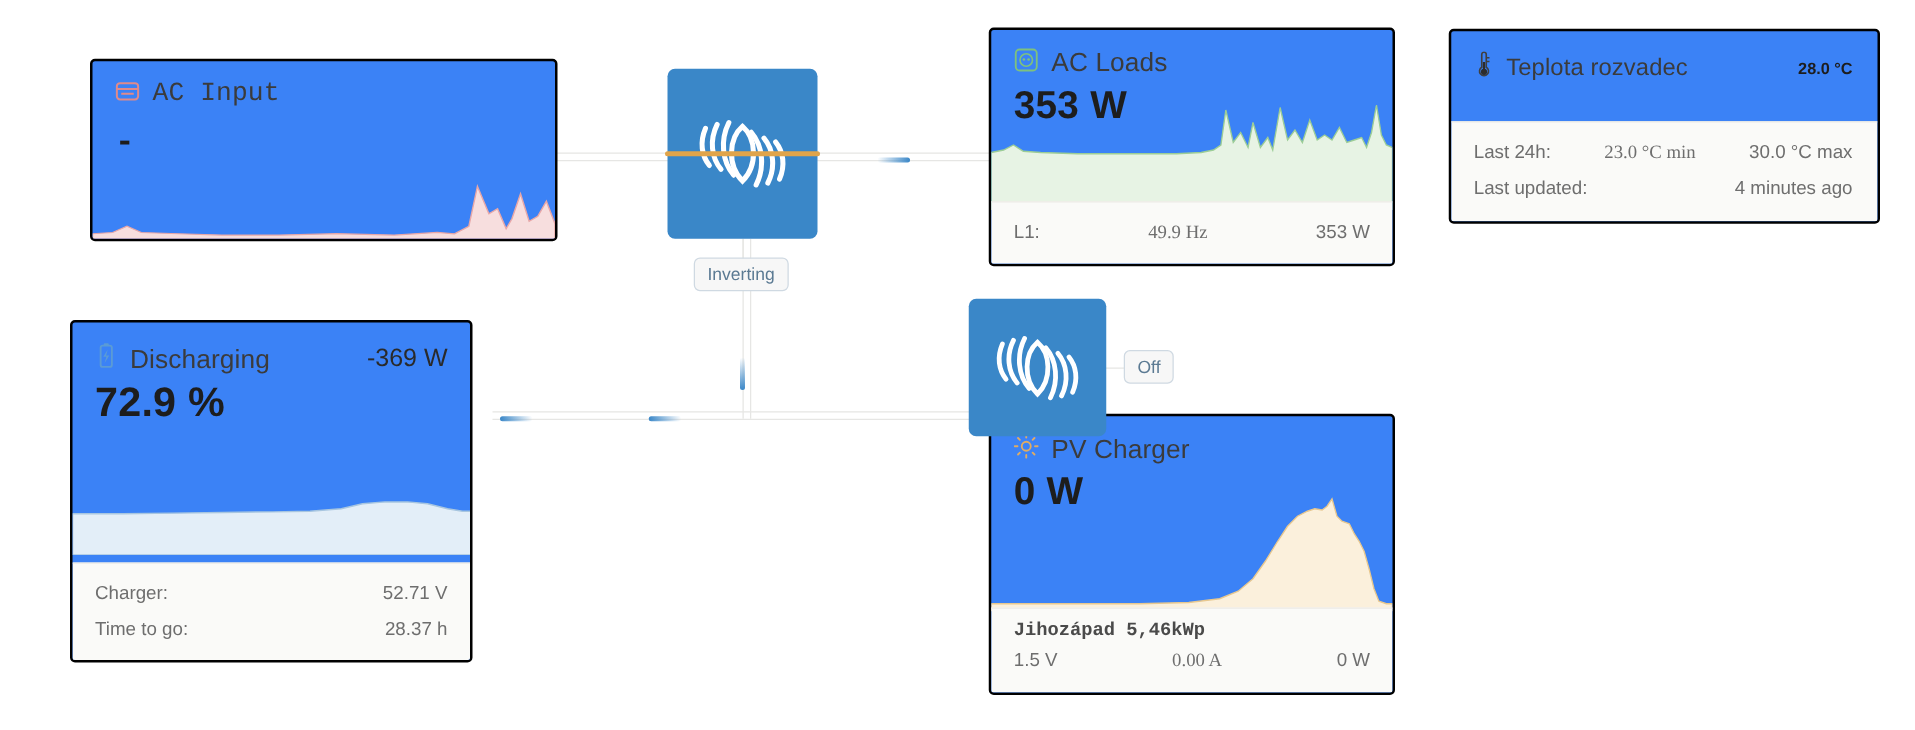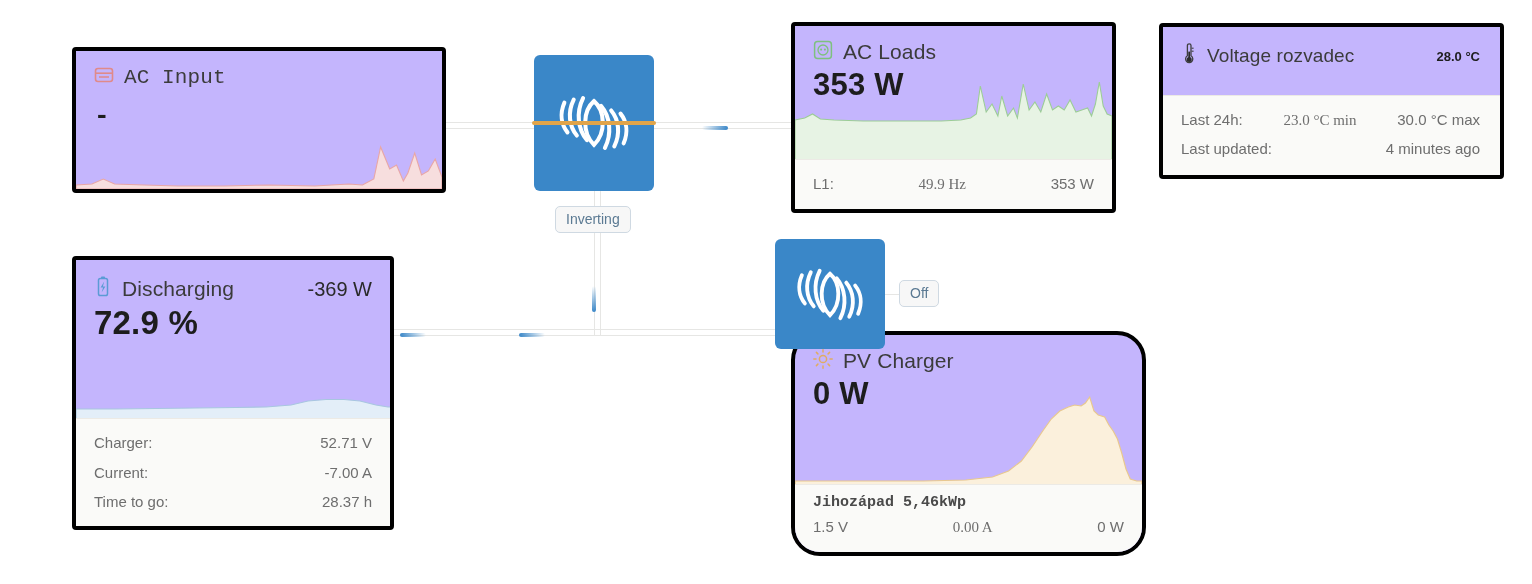--- a/index.html
+++ b/index.html
@@ -12,22 +12,22 @@
     position: relative;
     overflow: hidden;
     color: #333;
   }
 
   #stage { position: absolute; inset: 0; }
 
   
   .card {
     position: absolute;
-    background: #c4b5fd;
-    border: 4px solid #000000;
+    background: #3b82f6;
+    border: 2px solid #000000;
     border-radius: 4px;
     overflow: hidden;
     z-index: 5;
   }
   .card-body { position: relative; width: 100%; height: 100%; }
 
   .card-head {
     display: flex;
     align-items: center;
     gap: 10px;
@@ -97,36 +97,36 @@
     font-weight: 700;
     color: #4a4a4a;
     margin-bottom: 1px;
     font-family: Liberation Mono, monospace;
   }
 
   
   #ac-input-card { left: 72px; top: 47px; width: 374px; height: 146px; font-family: Liberation Mono, monospace; }
 
   
-  #battery-card { left: 72px; top: 256px; width: 322px; height: 274px; }
+  #battery-card { left: 56px; top: 256px; width: 322px; height: 274px; }
   #battery-card .card-head { padding-top: 16px; }
   #battery-card .big-value { margin-top: -2px; font-size: 33px; }
   .soc-fill {
     position: absolute;
     left: 0; right: 0;
     bottom: 84px;
     height: 46px;
     z-index: 1;
   }
 
   
   #ac-loads-card { left: 791px; top: 22px; width: 325px; height: 191px; }
 
   
-  #pv-card { left: 791px; top: 331px; width: 355px; height: 225px; border-radius: 29px; }
+  #pv-card { left: 791px; top: 331px; width: 325px; height: 225px; }
 
   
   #temp-card { left: 1159px; top: 23px; width: 345px; height: 156px; }
   #temp-card .card-head { padding: 16px 20px 0 18px; }
   #temp-card .card-title { font-size: 19px; color: #3b3b3b; }
   #temp-card .head-right { font-size: 13px; font-weight: 700; color: #1d1d1d; }
   #temp-card .card-foot { padding: 10px 20px 12px 18px; }
   #temp-card .foot-row { font-size: 15px; line-height: 1.9; color: #6e6e6e; }
 
   
@@ -306,24 +306,20 @@
         </span>
         <span class="card-title">Discharging</span>
         <span class="head-right">-369 W</span>
       </div>
       <div class="big-value">72.9 %</div>
 
       <div class="card-foot">
         <div class="foot-row">
           <span class="lbl">Charger:</span>
           <span class="rgt">52.71 V</span>
-        </div>
-        <div class="foot-row">
-          <span class="lbl">Current:</span>
-          <span class="rgt">-7.00 A</span>
         </div>
         <div class="foot-row">
           <span class="lbl">Time to go:</span>
           <span class="rgt">28.37 h</span>
         </div>
       </div>
     </div>
   </div>
 
   <div class="card" id="ac-loads-card">
@@ -404,21 +400,21 @@
       <div class="card-head">
         <span>
           <svg width="16" height="22" viewBox="0 0 16 22">
             <path d="M6.4 2.6 a1.8 1.8 0 0 1 3.6 0 v10.2 a3.6 3.6 0 1 1 -3.6 0 Z" fill="none" stroke="#3f3f3f" stroke-width="1.3"></path>
             <circle cx="8.2" cy="16.4" r="2.5" fill="#2c2c2c"></circle>
             <rect x="7.3" y="8.6" width="1.8" height="7.4" fill="#2c2c2c"></rect>
             <line x1="10.6" y1="5.2" x2="12.6" y2="5.2" stroke="#3f3f3f" stroke-width="1.1"></line>
             <line x1="10.6" y1="8.2" x2="12.6" y2="8.2" stroke="#3f3f3f" stroke-width="1.1"></line>
           </svg>
         </span>
-        <span class="card-title">Voltage rozvadec</span>
+        <span class="card-title">Teplota rozvadec</span>
         <span class="head-right">28.0 °C</span>
       </div>
 
       <div class="card-foot">
         <div class="foot-row three">
           <span class="lbl">Last 24h:</span>
           <span class="mid">23.0 °C min</span>
           <span class="rgt">30.0 °C max</span>
         </div>
         <div class="foot-row">

